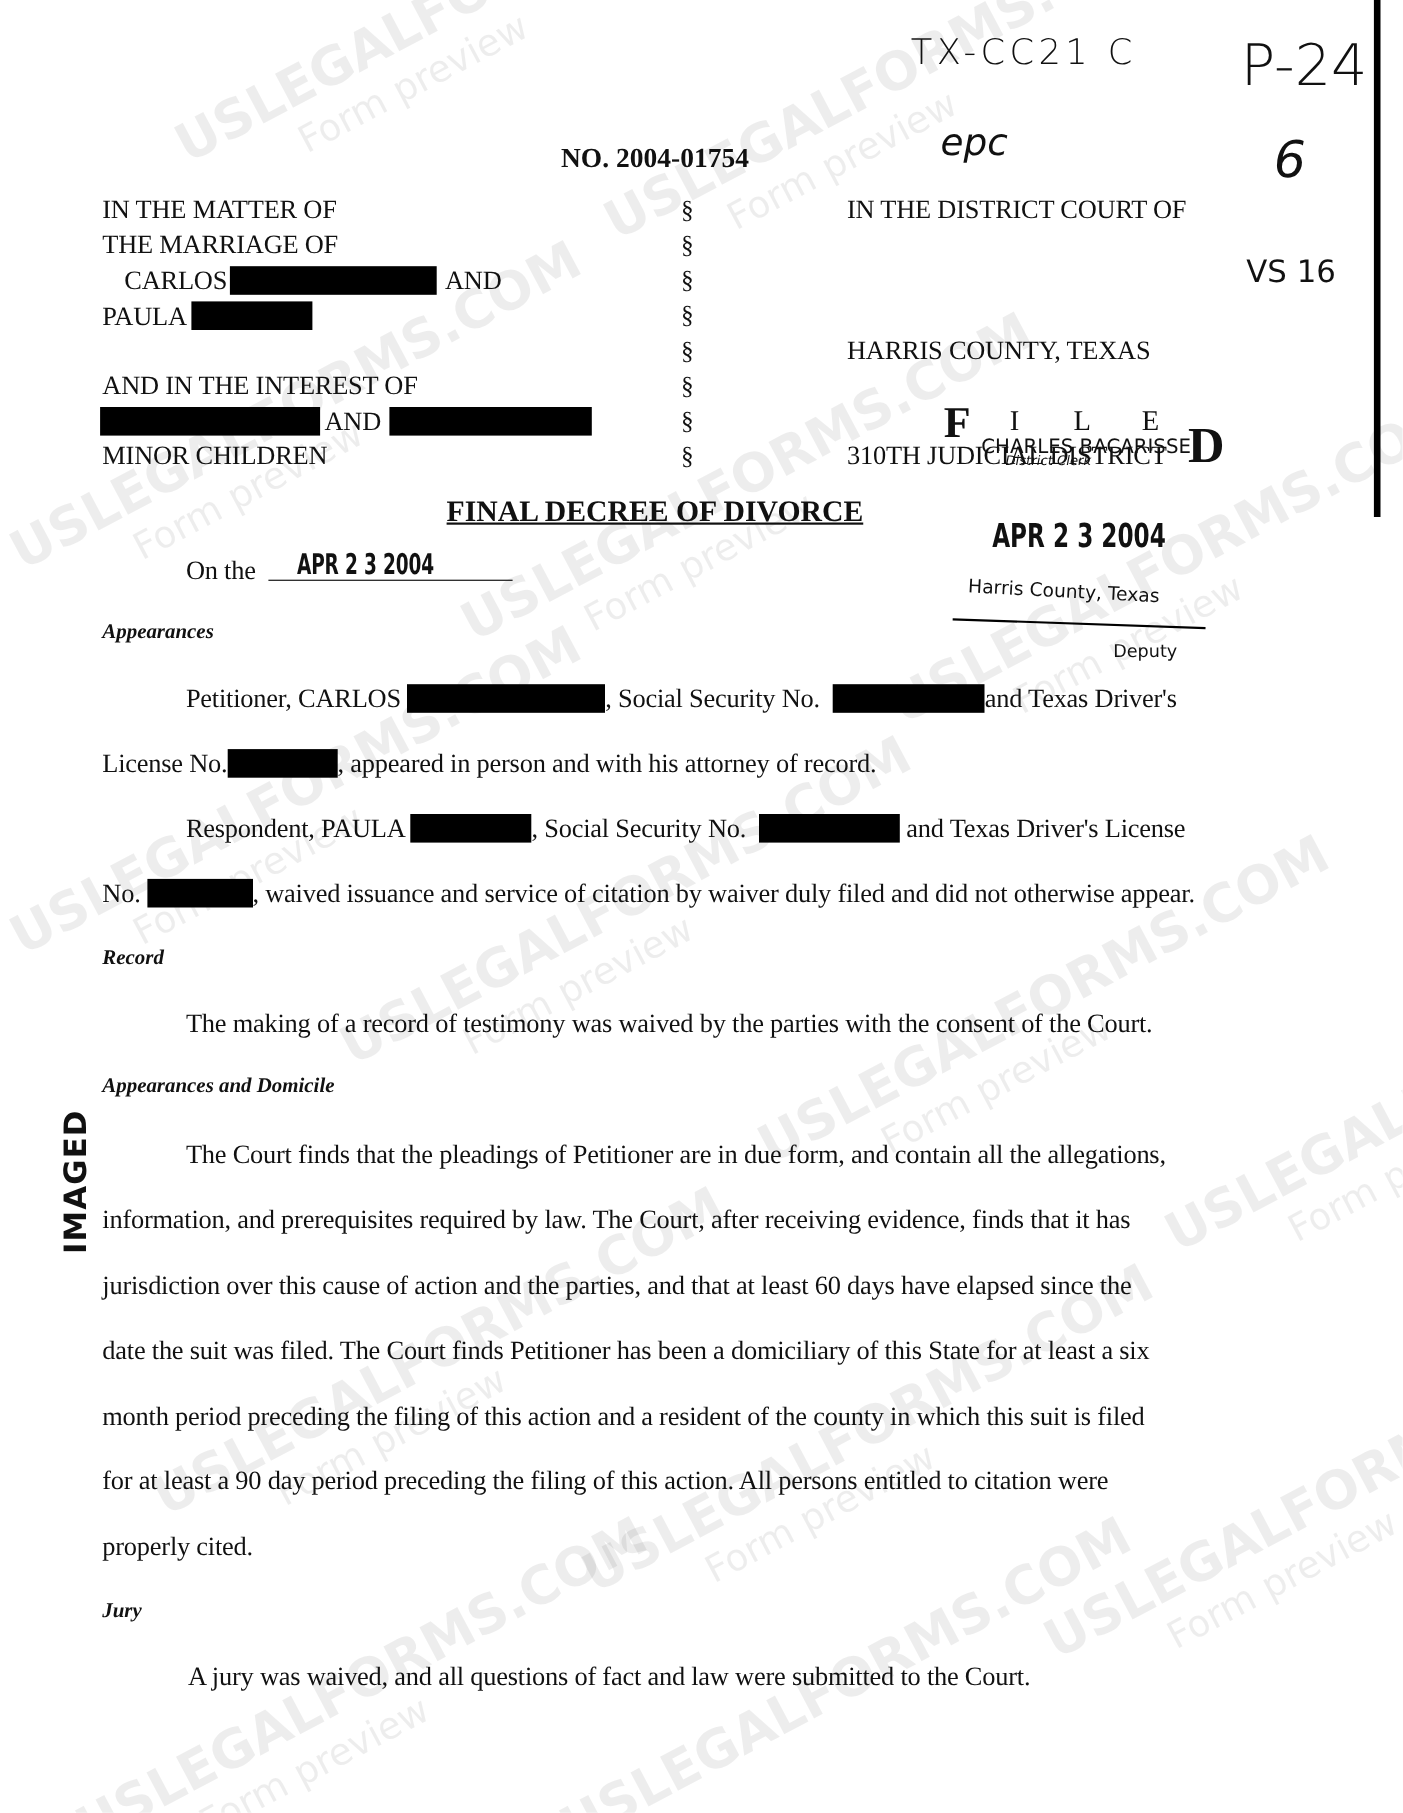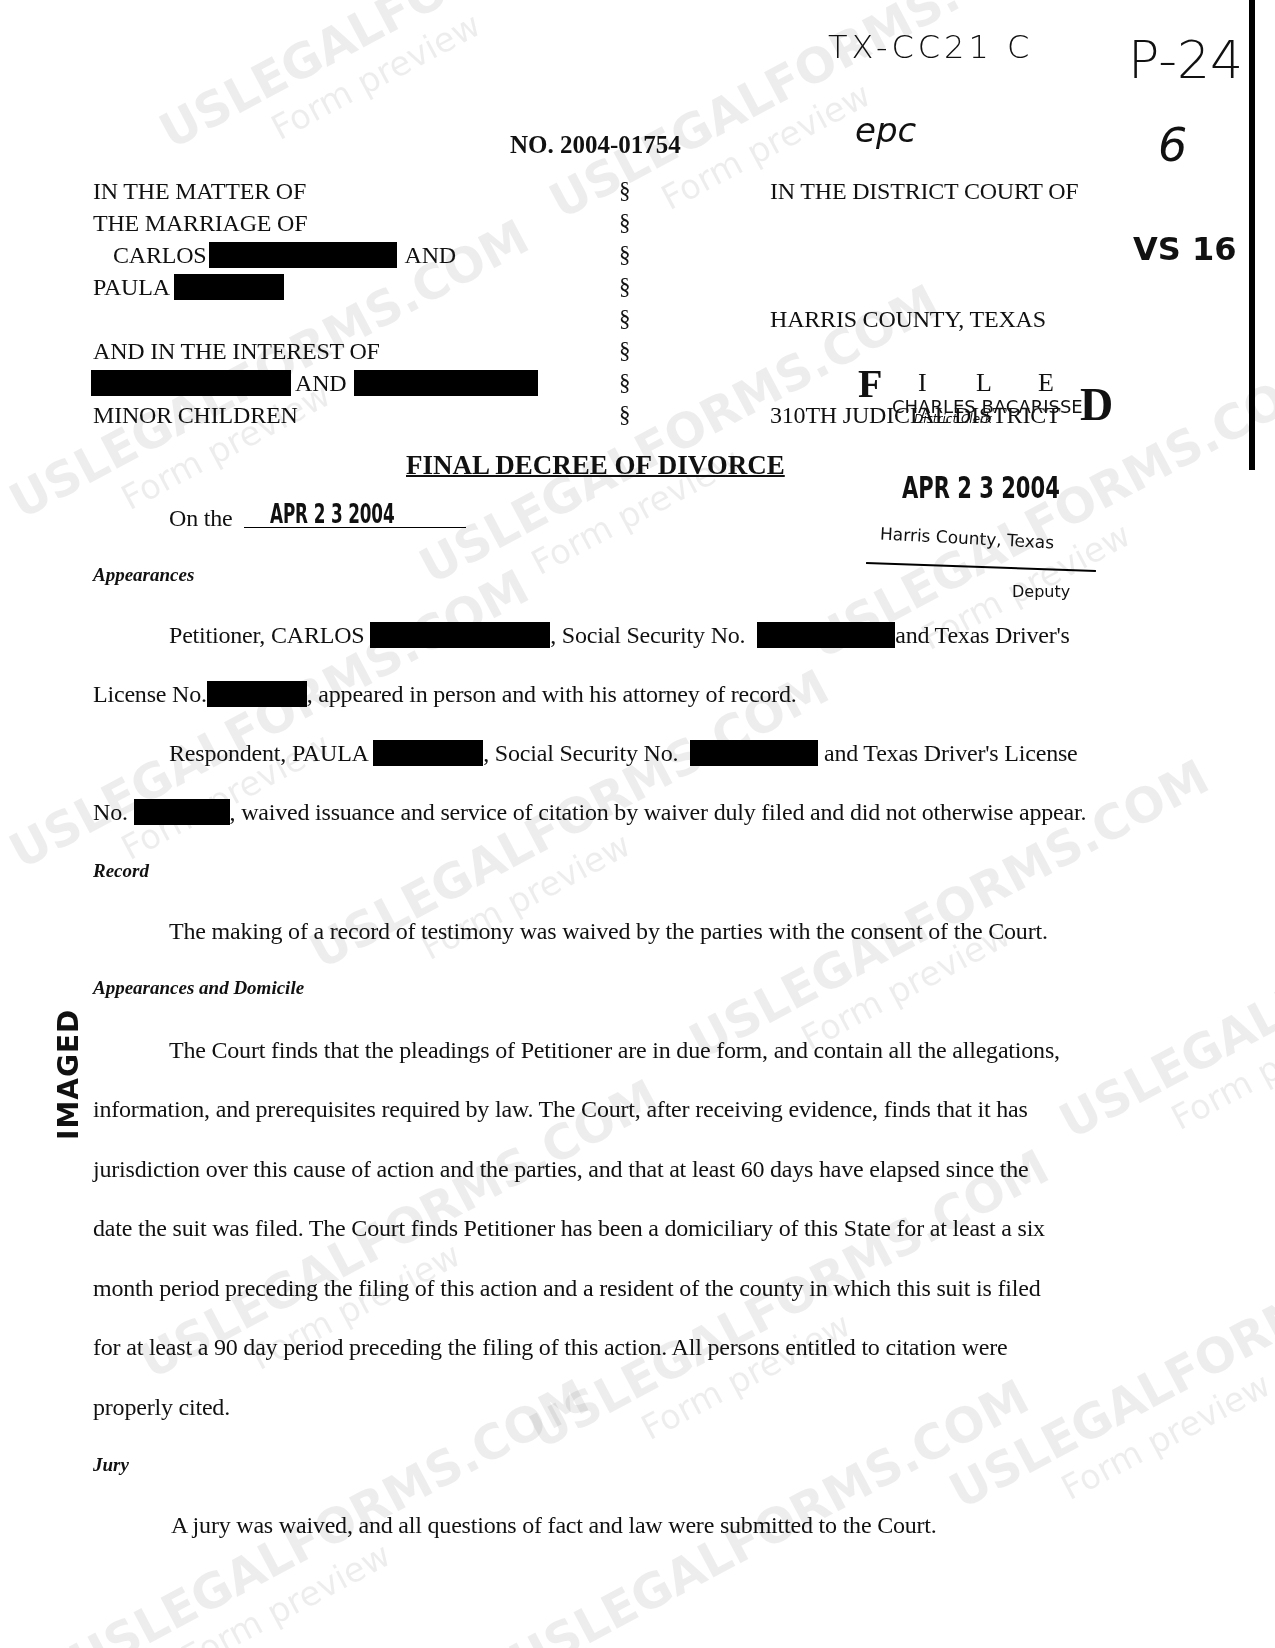--- a/index.html
+++ b/index.html
@@ -78,21 +78,21 @@
 <div class="wm" style="left:500px;top:1640px;">
     <span class="big">USLEGALFORMS.COM</span>
   </div>
 
 <div class="vert-line"></div>
 
 <div class="abs hand" style="left:828px;top:28px;font-size:32px;letter-spacing:4px;">TX-CC21 C</div>
 <div class="abs hand" style="left:855px;top:110px;font-size:34px;font-style:italic;">epc</div>
 <div class="abs hand" style="left:1128px;top:30px;font-size:52px;">P-24</div>
 <div class="abs hand" style="left:1158px;top:118px;font-size:46px;font-style:italic;">6</div>
-<div class="abs" style="left:1133px;top:230px;font-family:'DejaVu Sans',sans-serif;font-size:32px;font-weight:bold;">VS 16</div>
+<div class="abs" style="left:1133px;top:230px;font-family:'DejaVu Sans',sans-serif;font-size:28px;">VS 16</div>
 
 <div class="abs" style="left:510px;top:131px;font-size:25px;font-weight:bold;">NO. 2004-01754</div>
 
 <div class="abs txt" style="left:93px;top:178px;">IN THE MATTER OF</div>
 <div class="abs txt" style="left:93px;top:210px;">THE MARRIAGE OF</div>
 <div class="abs txt" style="left:93px;top:242px;margin-left:20px;">
   <span>CARLOS</span><span class="redact" style="width:188px;margin-left:2px;margin-right:8px;"></span><span>AND</span>
 </div>
 <div class="abs txt" style="left:93px;top:274px;">
   <span>PAULA</span><span class="redact" style="width:110px;margin-left:4px;"></span>

